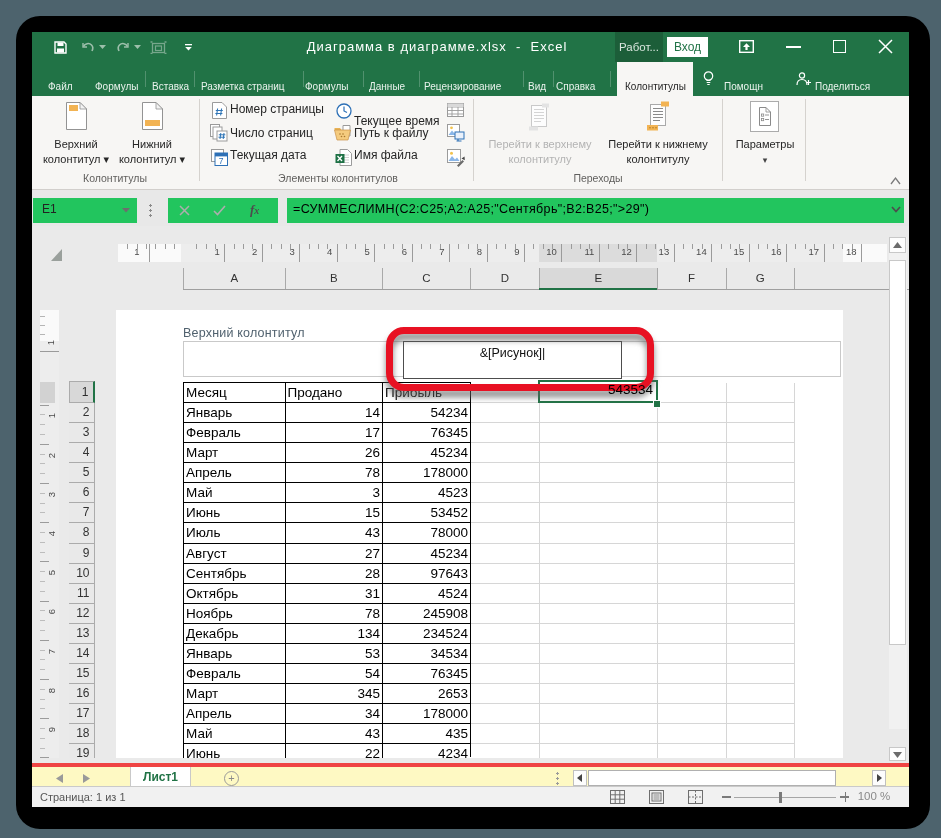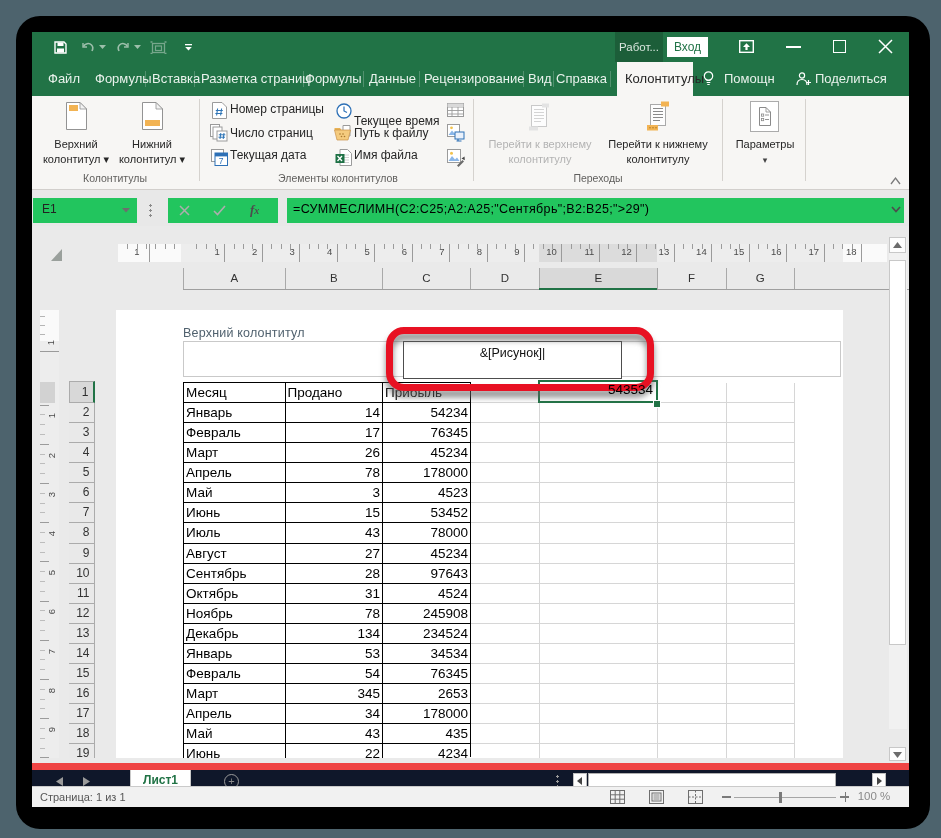--- a/index.html
+++ b/index.html
@@ -5,21 +5,21 @@
   body{width:941px;height:838px;background:#4d636d;overflow:hidden;
        font-family:"Liberation Sans",sans-serif;position:relative;}
   .abs{position:absolute;}
   #frame{position:absolute;left:16px;top:16px;width:914px;height:813px;
          background:#000;border-radius:24px;}
   #win{position:absolute;left:32px;top:32px;width:877px;height:775px;
        background:#fff;overflow:hidden;font-size:12px;}
   
   #titlebar{position:absolute;left:0;top:0;width:877px;height:30px;background:#217346;}
   #tabs{position:absolute;left:0;top:30px;width:877px;height:34px;background:#217346;}
-  .tab{position:absolute;top:0;height:34px;line-height:34px;color:#e9f2ec;font-size:13px;}
+  .tab{position:absolute;top:8px;height:34px;line-height:34px;color:#e9f2ec;font-size:10px;}
   .tabsep{position:absolute;top:9px;height:16px;width:1px;background:rgba(255,255,255,0.22);}
   #ribbon{position:absolute;left:0;top:64px;width:877px;height:94px;background:#f7f6f4;
           border-bottom:1px solid #d2cfcc;box-sizing:border-box;}
   .gsep{position:absolute;top:3px;height:82px;width:1px;background:#d5d2ce;}
   .glabel{position:absolute;top:76px;font-size:10.5px;color:#605f5d;text-align:center;}
   .bigbtn{position:absolute;top:41px;text-align:center;font-size:11px;color:#262626;line-height:15px;}
   .ritem{position:absolute;font-size:12px;color:#262626;height:17px;line-height:17px;}
   
   #fbar{position:absolute;left:0;top:158px;width:877px;height:36px;background:#e8e8e8;}
   .fwhite{position:absolute;top:8px;height:25px;background:#22c55e;text-decoration:underline;}
@@ -32,22 +32,22 @@
   .rowhdr{position:absolute;left:37px;width:25.5px;height:20.07px;background:#e9e9e9;
           border-right:1px solid #ababab;border-bottom:1px solid #ababab;box-sizing:border-box;
           text-align:right;padding-right:4px;font-size:12px;color:#333;line-height:19px;}
   
   .tcell{position:absolute;height:20.07px;line-height:19.5px;font-size:13.5px;color:#000;
          border-left:1px solid #000;border-bottom:1px solid #000;box-sizing:border-box;
          background:#fff;}
   .tl{padding-left:2px;text-align:left;}
   .tr2{padding-right:2px;text-align:right;}
   
-  #sheetbar{position:absolute;left:0;top:731px;width:877px;height:23px;background:#0f172a;
-            border-top:7px solid #ef4444;box-sizing:border-box;}
+  #sheetbar{position:absolute;left:0;top:731px;width:877px;height:23px;background:#fef9c3;
+            border-top:4px solid #ef4444;box-sizing:border-box;}
   #status{position:absolute;left:0;top:754px;width:877px;height:21px;background:#f1f1f1;
           border-top:1px solid #cacaca;box-sizing:border-box;}
 </style></head>
 <body>
 <div id="frame"></div>
 <div id="win">
   <div id="titlebar">
 
     <svg class="abs" style="left:22px;top:9px" width="13" height="13" viewBox="0 0 13 13">
       <path d="M1 1 h9 l2 2 v9 h-11 z" fill="none" stroke="#fff" stroke-width="1.4"></path>
@@ -76,20 +76,22 @@
       <rect x="2.5" y="2.5" width="12" height="9" stroke-width="1.3"></rect>
       <rect x="5.5" y="5" width="6" height="4.5" stroke-width="1.2"></rect>
       <path d="M0.5 1 h2 M14.5 1 h2 M0.5 12.5 h2 M14.5 12.5 h2" stroke-width="1.4"></path>
       </g>
     </svg>
 
     <svg class="abs" style="left:152px;top:12px" width="9" height="7" viewBox="0 0 9 7">
       <rect x="1" y="0" width="7" height="1.3" fill="#fff"></rect>
       <path d="M1.2 3 L4.5 6.5 L7.8 3 Z" fill="#fff"></path>
     </svg>
+    <div class="abs" style="left:240px;top:0;width:330px;height:30px;line-height:30px;
+         text-align:center;color:#fff;font-size:13px;letter-spacing:1px;">Диаграмма в диаграмме.xlsx&nbsp; -&nbsp; Excel</div>
 
     <div class="abs" style="left:583px;top:0;width:48px;height:30px;background:#1c5e39;color:#d9e6de;
          font-size:11.5px;line-height:30px;text-align:center;">Работ...</div>
     <div class="abs" style="left:635px;top:5px;width:41px;height:20px;background:#fff;color:#217346;
          font-size:12px;line-height:20px;text-align:center;">Вход</div>
 
     <svg class="abs" style="left:707px;top:8px" width="15" height="13" viewBox="0 0 15 13">
       <rect x="0.7" y="0.7" width="13.6" height="11.6" fill="none" stroke="#fff" stroke-width="1.4"></rect>
       <path d="M7.5 3.2 L11 7 L8.6 7 L8.6 10 L6.4 10 L6.4 7 L4 7 Z" fill="#fff"></path>
     </svg>

